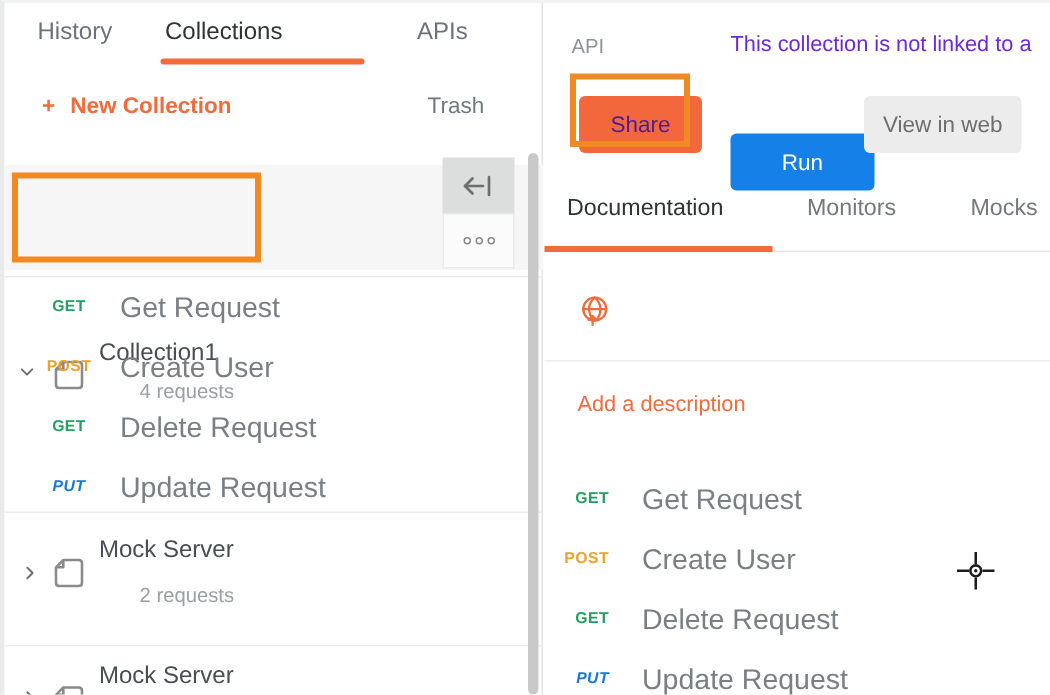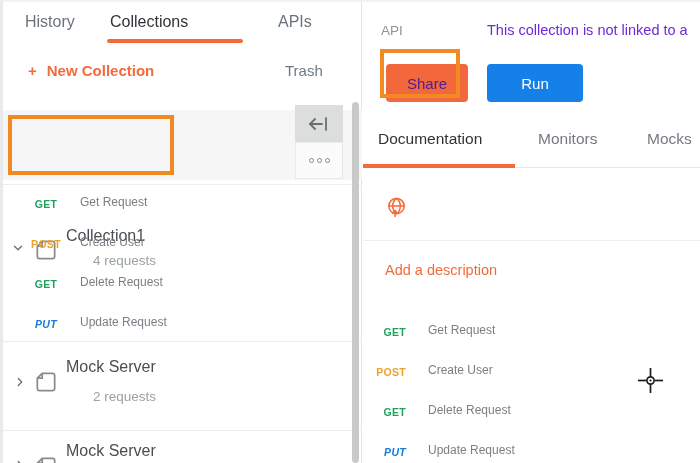--- a/index.html
+++ b/index.html
@@ -36,36 +36,36 @@
               background:#fbfbfb; border:1px solid #e9e9e9; display:flex; align-items:center;
               justify-content:center; gap:3px; cursor:pointer; }
   .dot { width:5px; height:5px; border:1px solid #8a8a8a; border-radius:50%; }
 
   .v-scrollbar { position:absolute; left:349px; top:100px; width:7px; height:361px;
                  background:#c9c9c9; border-radius:4px; cursor:pointer; }
 
   
   .req-row { position:absolute; height:40px; cursor:pointer; }
   .req-row .badge { position:absolute; top:13px; font-size:10.5px; font-weight:bold; letter-spacing:.3px; }
-  .req-row .req-label { position:absolute; top:10px; font-size:12px; color:#7a7f84; }
+  .req-row .req-label { position:absolute; top:10px; font-size:19px; color:#7a7f84; }
   .sidebar .req-row { left:0; width:350px; }
   .sidebar .badge { left:28px; width:30px; text-align:center; }
   .sidebar .req-label { left:77px; }
   .m-get  { color:#21a15f; }
   .m-post { color:#eda22c; }
   .m-put  { color:#1878dd;font-style:italic; }
 
   
   .main { position:absolute; left:360px; top:0; width:340px; height:461px; background:#fff; }
   .api-label { position:absolute; left:18px; top:21px; font-size:13.5px; color:#8e9499; }
   .link-note { position:absolute; left:124px; top:20px; font-size:14.5px; color:#6d28d9; white-space:nowrap; }
   .btn { position:absolute; top:62px; height:38px; border:none; border-radius:4px;
          font-size:15px; font-family:"Liberation Sans", sans-serif; cursor:pointer; }
   .btn-share { left:23px; width:82px; background:#f2683c; color:#4c1d95; }
-  .btn-run { left:124px; width:96px; background:#1581e8; color:#fff; }
+  .btn-run { left:124px; width:96px; background:#1581e8; color:#fff;margin-top:25px; }
   .btn-view { left:213px; width:105px; background:#ececec; color:#6e6e6e; }
 
   .doc-tab { position:absolute; top:128px; font-size:15.5px; color:#73797f; cursor:pointer; }
   .tab-doc { left:15px; color:#2f3337; }
   .tab-monitors { left:175px; }
   .tab-mocks { left:284px; }
   .doc-tab-hairline { position:absolute; left:0; top:165px; width:340px; height:1px; background:#e8e8e8; }
   .doc-tab-underline { position:absolute; left:0; top:162px; width:152px; height:4px; background:#f26b3b; }
 
   .learn-link { position:absolute; left:55px; top:198px; font-size:15px; color:#f26b3b; cursor:pointer; }
@@ -174,20 +174,21 @@
     <div class="v-scrollbar"></div>
   </aside>
 
   <main class="main">
 
     <div class="api-label">API</div>
     <div class="link-note">This collection is not linked to a</div>
 
     <button class="btn btn-share">Share</button>
     <button class="btn btn-run">Run</button>
+    <button class="btn btn-view">View in web</button>
 
     <div class="doc-tab tab-doc">Documentation</div>
     <div class="doc-tab tab-monitors">Monitors</div>
     <div class="doc-tab tab-mocks">Mocks</div>
     <div class="doc-tab-hairline"></div>
     <div class="doc-tab-underline"></div>
 
     <svg class="globe" viewBox="0 0 24 24" fill="none" stroke="currentColor" stroke-width="1.6" stroke-linecap="round" stroke-linejoin="round">
         <circle cx="12" cy="10.5" r="8"></circle>
         <path d="M4 10.5 H20"></path>

